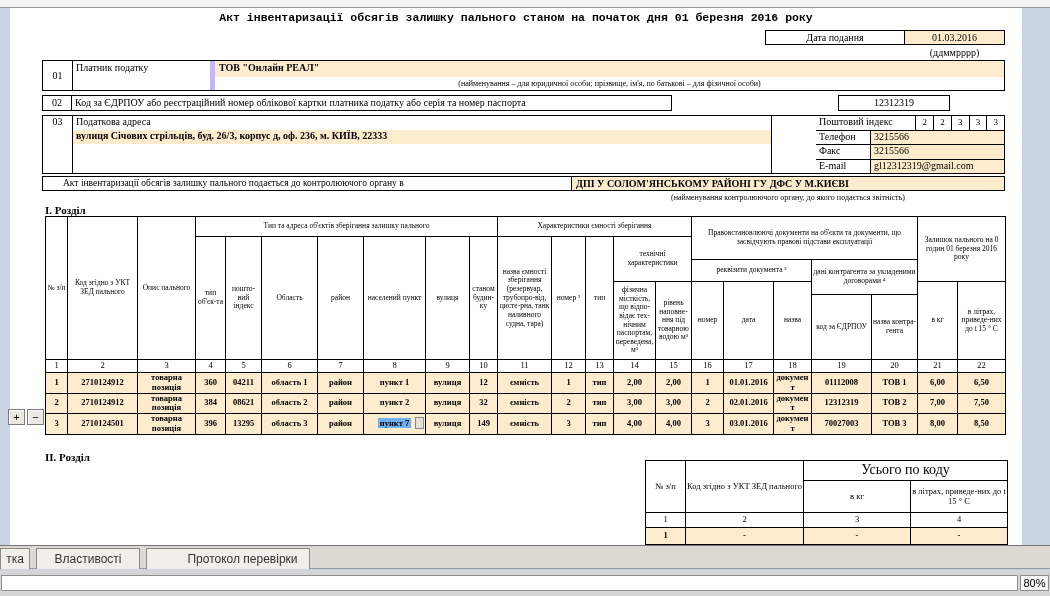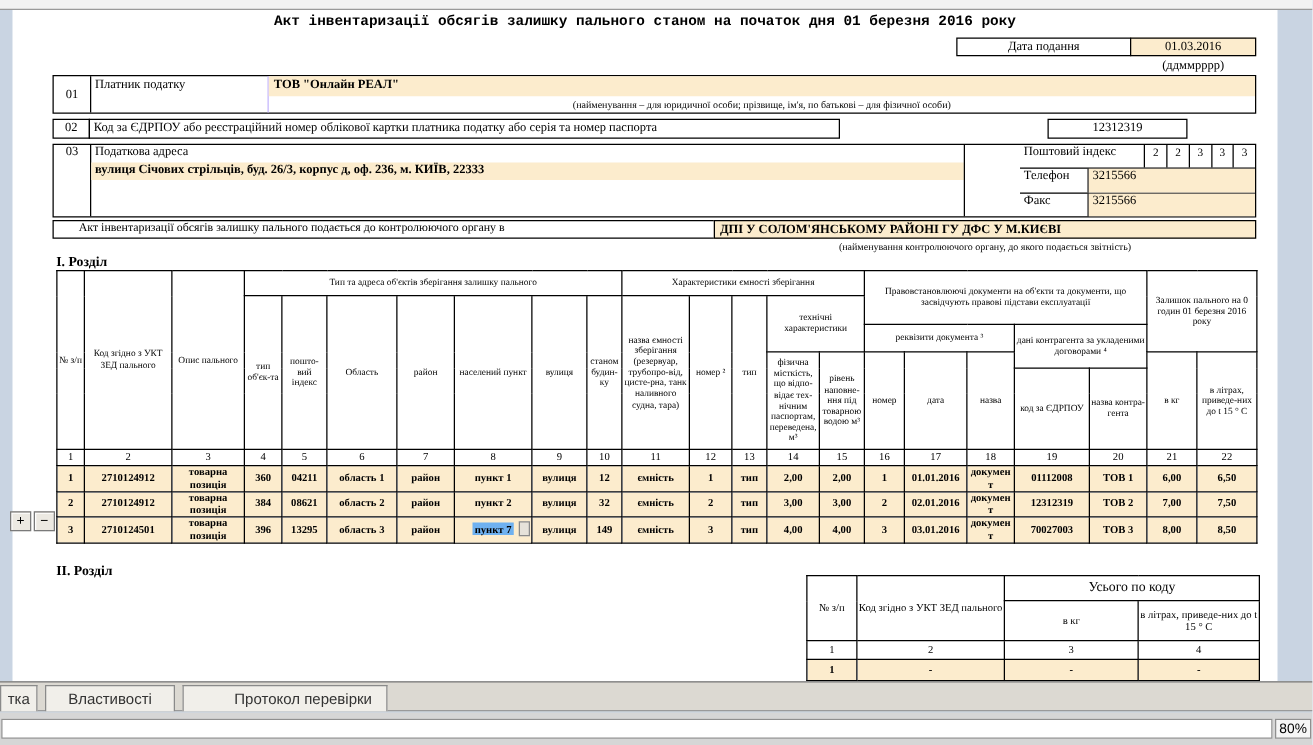--- a/index.html
+++ b/index.html
@@ -10,21 +10,21 @@
 .abs { position:absolute; }
 .bx { border:1px solid #000; }
 .peach { background:#fceccd; }
 .b { font-weight:bold; }
 .c { text-align:center; }
 .title { width:1000px; left:6px; top:3px; text-align:center; font-weight:bold; font-size:11.5px;font-family:Liberation Mono, monospace; }
 .lbl10 { font-size:10px; }
 .note { font-size:8px; text-align:center; color:#000; }
 .fld01 { left:32px; top:52px; width:963px; height:31px; display:flex; }
 .fld01 .num { width:30px; border-right:1px solid #000; text-align:center; font-size:10px; line-height:29px; }
-.fld01 .lab { width:142px; border-right:1px solid #c4b5fd; font-size:10px; padding:1px 3px; }
+.fld01 .lab { width:142px; border-right:5px solid #c4b5fd; font-size:10px; padding:1px 3px; }
 .fld01 .rt { flex:1; display:flex; flex-direction:column; }
 .fld01 .val { height:16px; font-size:10px; font-weight:bold; padding:1px 4px; }
 .fld01 .nt { flex:1; display:flex; align-items:center; justify-content:center; }
 .fld03 { left:32px; top:107px; width:963px; height:59px; }
 .fld03 .num { left:0; top:0; width:30px; height:57px; border-right:1px solid #000; text-align:center; font-size:10px; }
 .fld03 .larea { left:30px; top:0; width:698px; height:57px; }
 .fld03 .rblk { left:728px; top:0; width:233px; height:57px; border-left:1px solid #000; display:flex; flex-direction:column; }
 .fld03 .rrow { flex:1; display:flex; font-size:10px; border-bottom:1px solid #000; align-items:stretch;margin-left:44px; }
 .fld03 .rrow:last-child { border-bottom:none; }
 .digit { width:22px; border-left:1px solid #000; text-align:center; font-size:9px; line-height:13px; }
@@ -84,20 +84,24 @@
           <div class="digit">3</div>
           <div class="digit">3</div>
         </div>
         <div class="rrow">
           <div style="width:55px;padding:0 3px;border-right:1px solid #000;">Телефон</div>
           <div class="peach" style="flex:1;padding:0 3px;">3215566</div>
         </div>
         <div class="rrow">
           <div style="width:55px;padding:0 3px;border-right:1px solid #000;">Факс</div>
           <div class="peach" style="flex:1;padding:0 3px;">3215566</div>
+        </div>
+        <div class="rrow">
+          <div style="width:55px;padding:0 3px;border-right:1px solid #000;">E-mail</div>
+          <div class="peach" style="flex:1;padding:0 3px;">gl12312319@gmail.com</div>
         </div>
       </div>
     </div>
 
     <div class="abs bx" style="left:32px;top:168px;width:608px;height:15px;font-size:9.5px;line-height:13px;padding:0 20px;">Акт інвентаризації обсягів залишку пального подається до контролюючого органу в</div>
     <div class="abs bx peach b" style="left:561px;top:168px;width:434px;height:15px;font-size:10px;line-height:13px;padding:0 4px;">ДПІ У СОЛОМ'ЯНСЬКОМУ РАЙОНІ ГУ ДФС У М.КИЄВІ</div>
     <div class="abs note" style="left:561px;top:185px;width:434px;">(найменування контролюючого органу, до якого подається звітність)</div>
 
     <div class="abs sec" style="left:35px;top:196px;">І. Розділ</div>
 
@@ -272,21 +276,21 @@
       <colgroup>
           <col style="width:40px">
           <col style="width:118px">
           <col style="width:107px">
           <col style="width:97px">
         </colgroup>
       <tbody>
           <tr style="height:20px">
         <th rowspan="2" style="font-size:8.5px">№ з/п</th>
         <th rowspan="2" style="font-size:8.5px">Код згідно з УКТ ЗЕД пального</th>
-        <th colspan="2" style="font-size:11px">Усього по коду</th>
+        <th colspan="2" style="font-size:14px">Усього по коду</th>
       </tr>
       <tr style="height:32px">
         <th style="font-size:8.5px">в кг</th>
         <th style="font-size:8.5px">в літрах, приведе-них до t 15 ° С</th>
       </tr>
       <tr style="height:15px">
         <td class="n">1</td>
         <td class="n">2</td>
         <td class="n">3</td>
         <td class="n">4</td>

